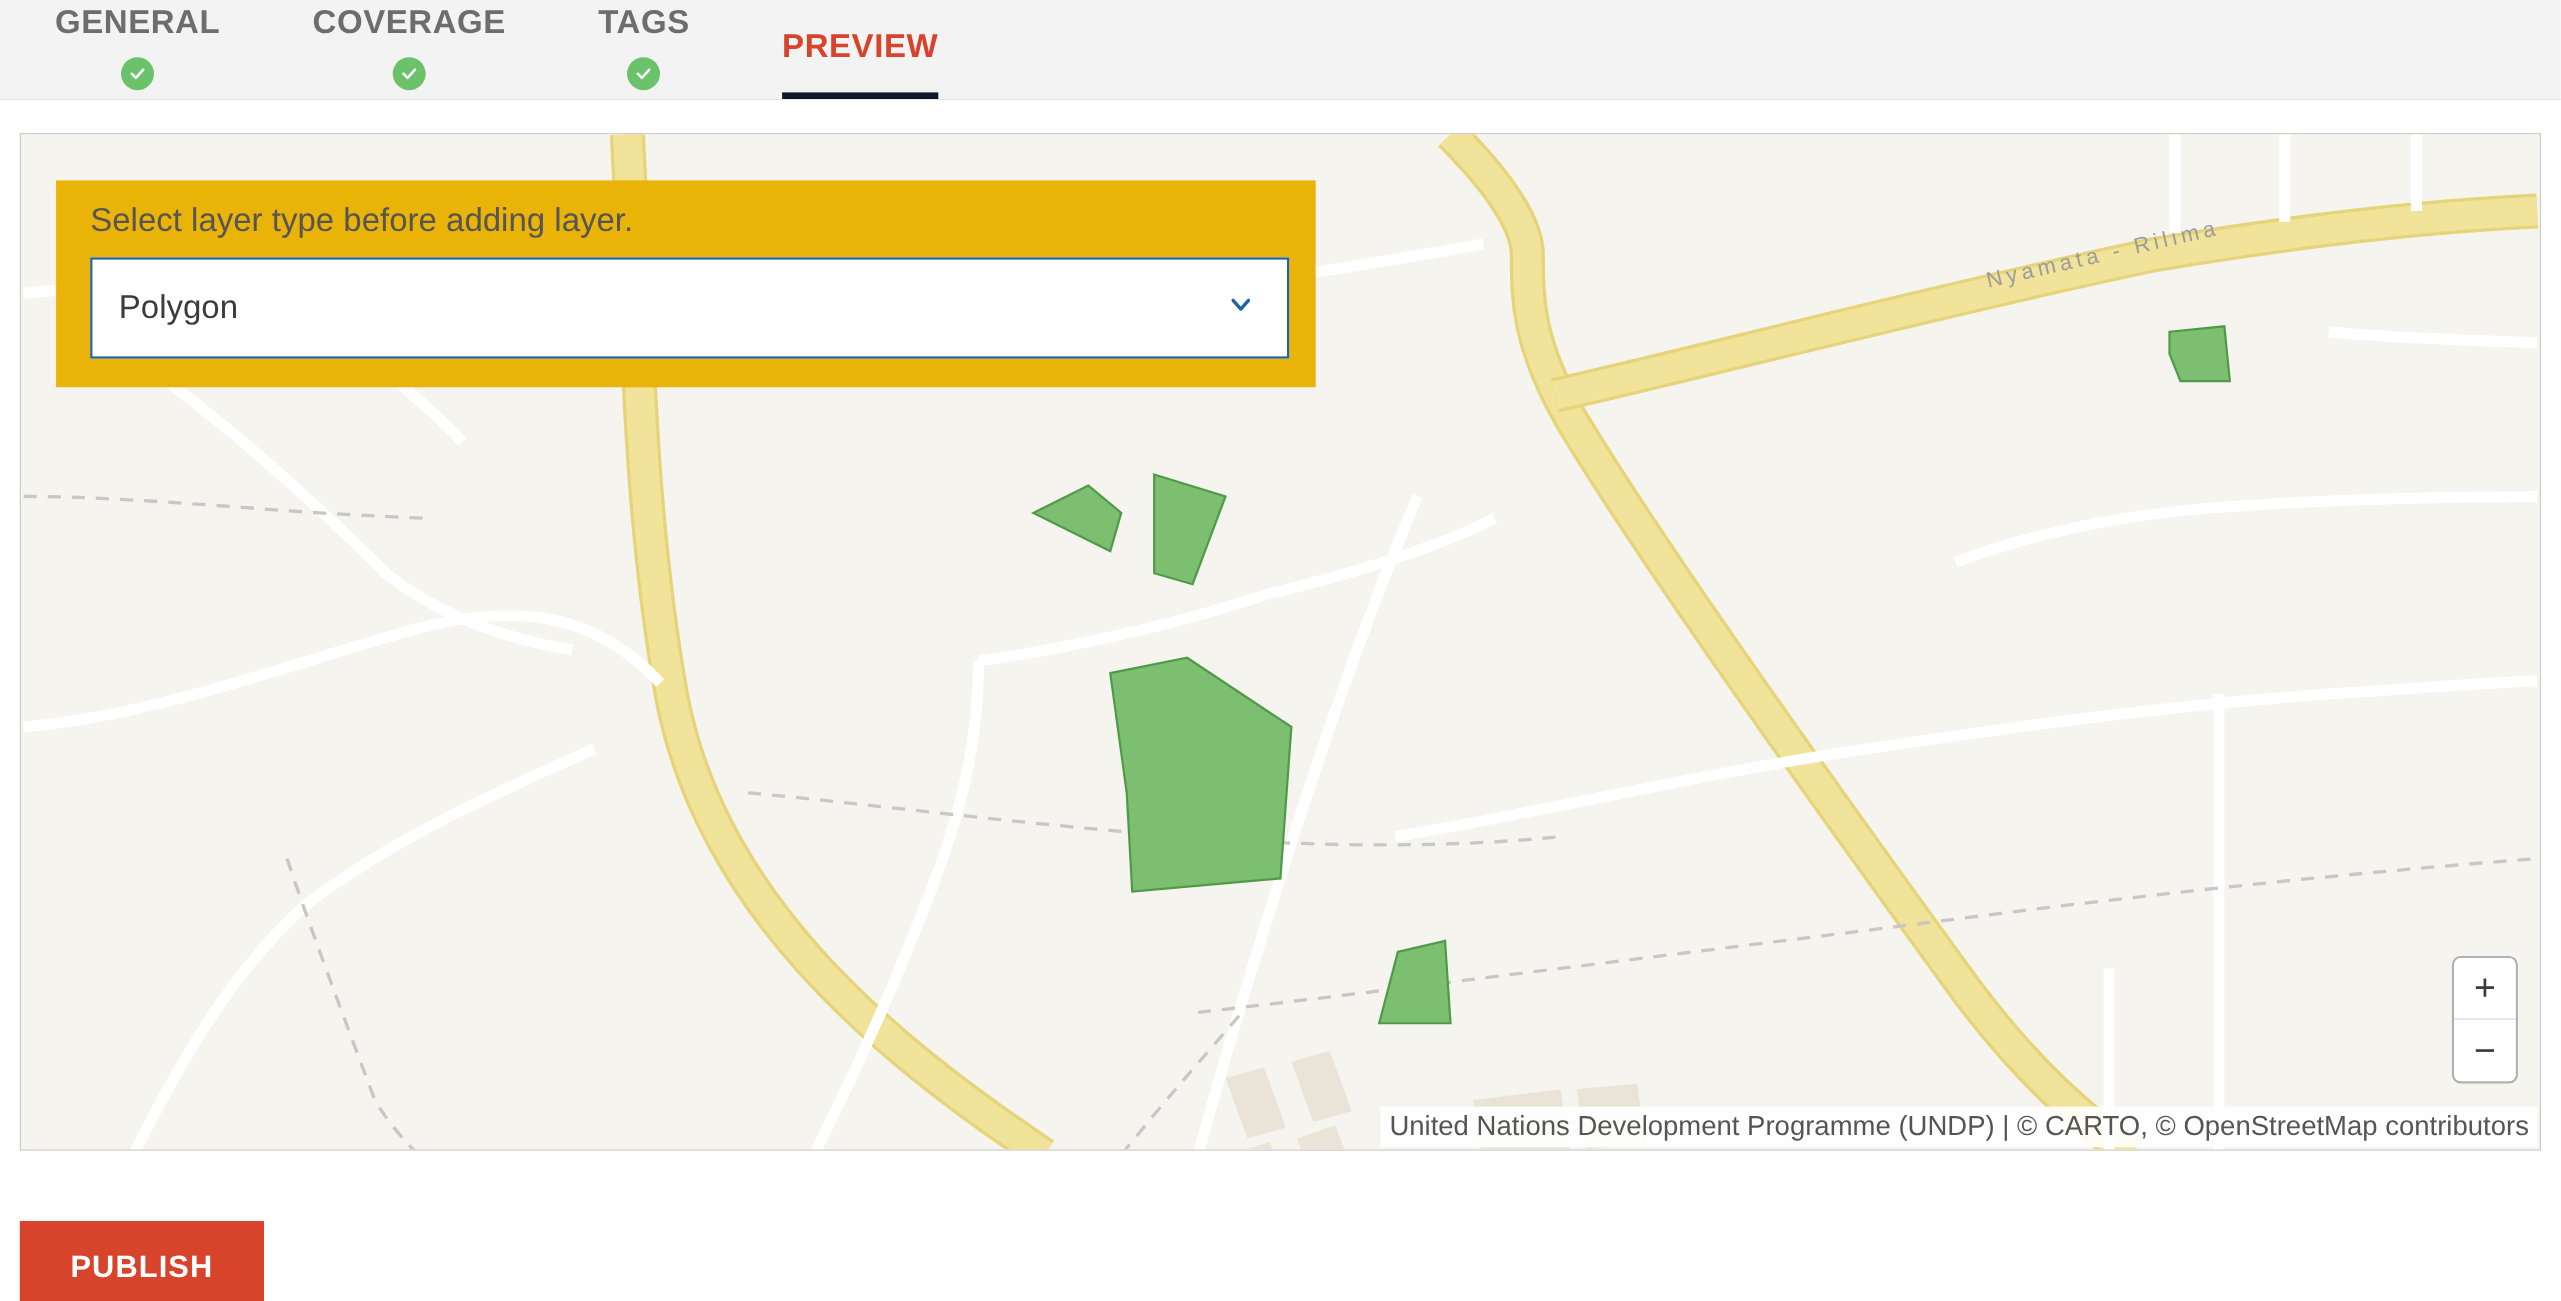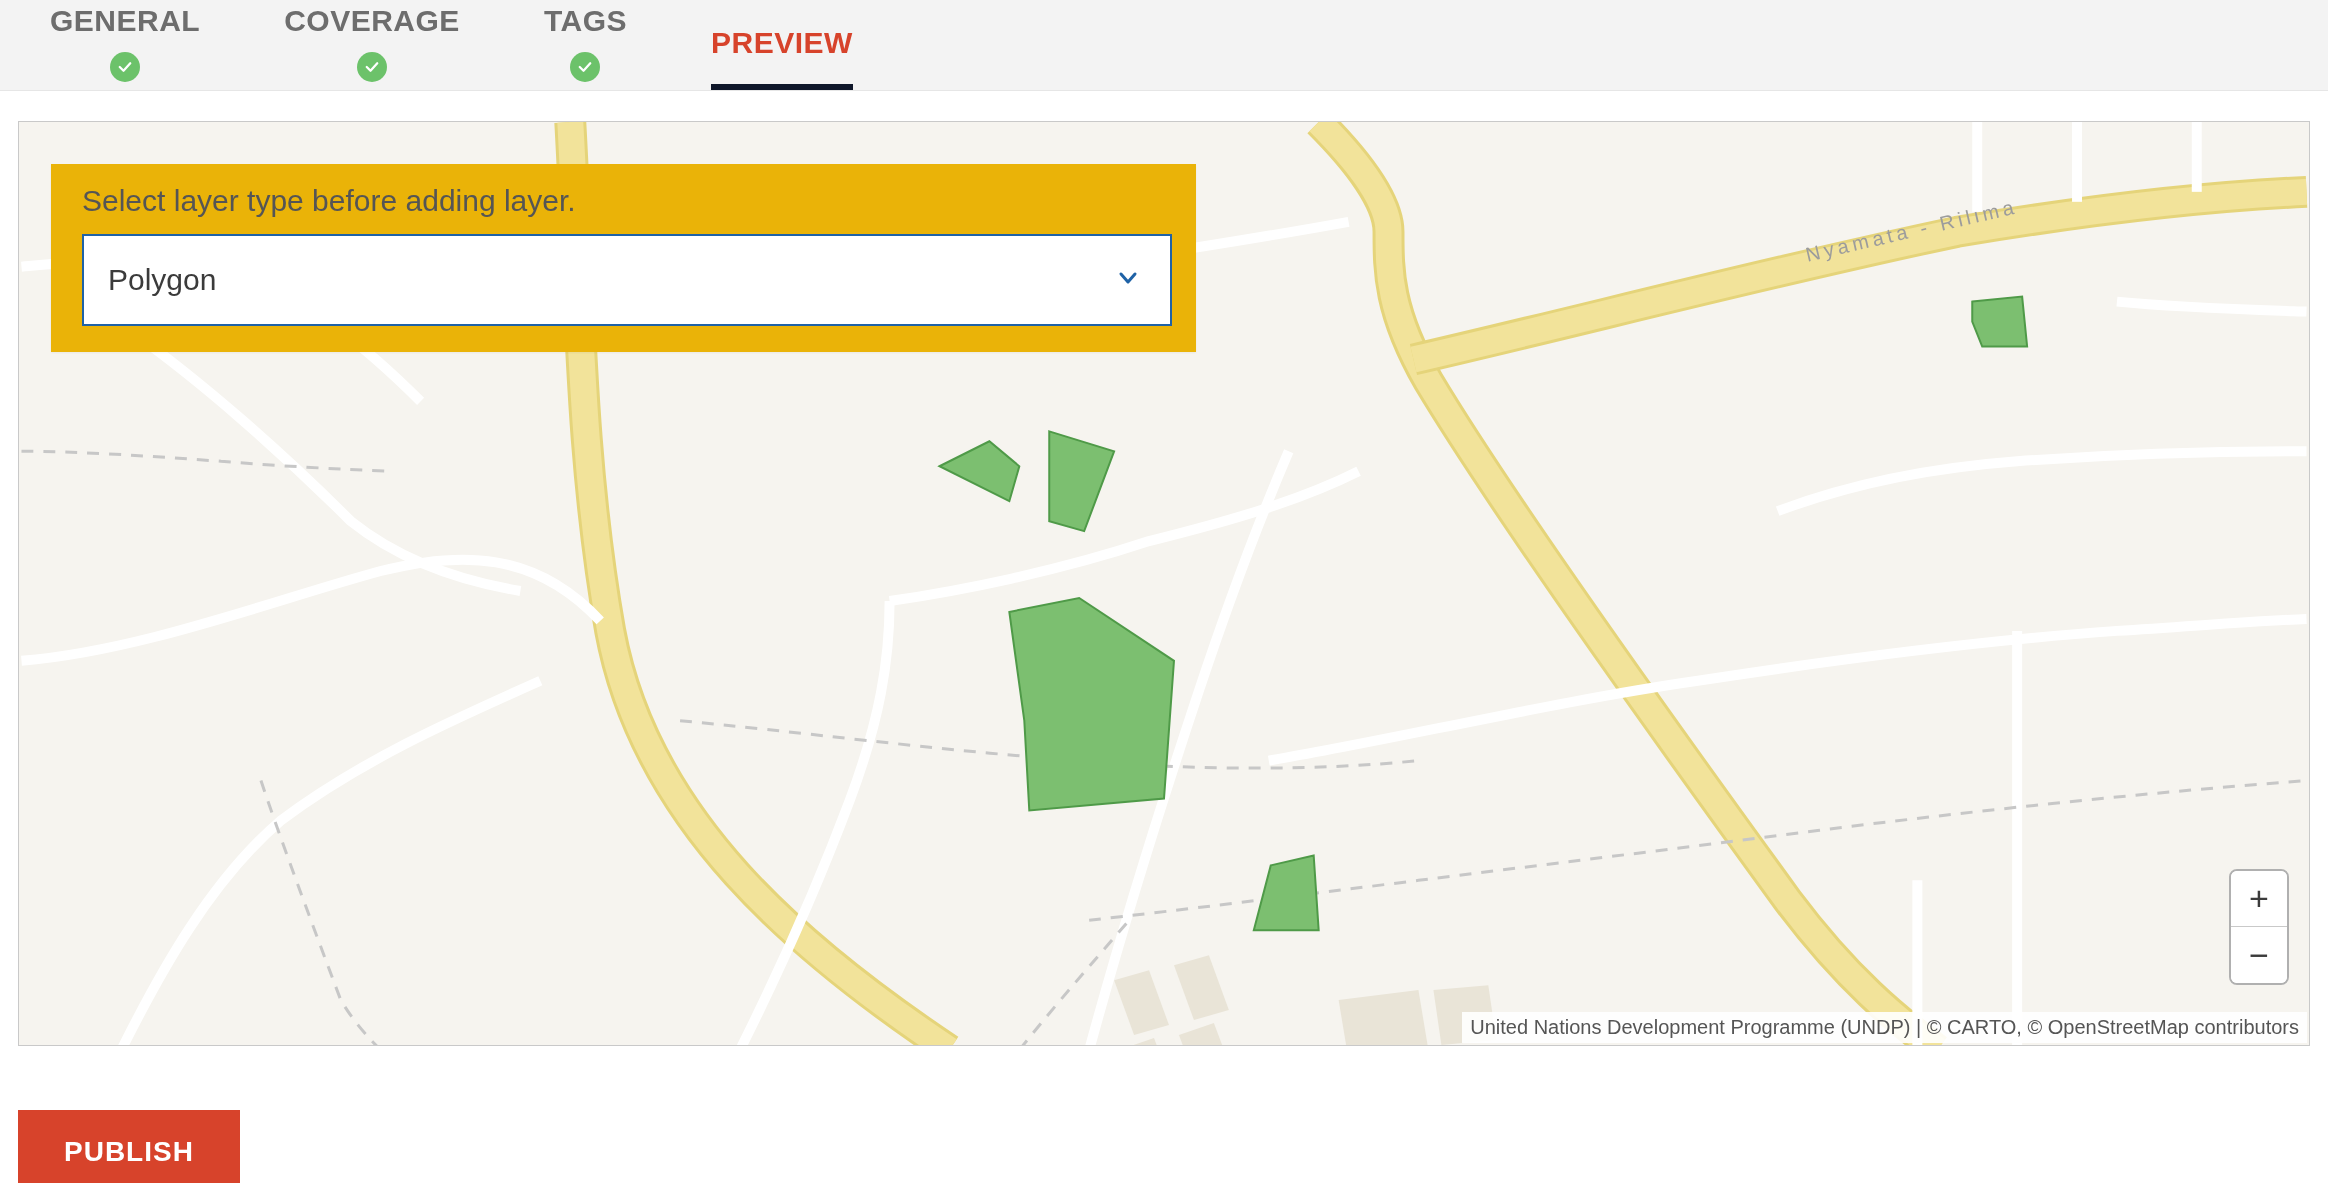--- a/index.html
+++ b/index.html
@@ -83,21 +83,21 @@
     cursor: pointer;
   }
   .selector .caret svg { width: 24px; height: 24px; }
 
   
   .attribution {
     position: absolute;
     right: 2px;
     bottom: 2px;
     background: rgba(255,255,255,0.9);
-    font-size: 20px;
+    font-size: 25px;
     color: #555;
     padding: 4px 8px;
   }
   .attribution a { color: #555; text-decoration: none; }
 
   
   .zoom-controls {
     position: absolute;
     right: 20px;
     bottom: 60px;

